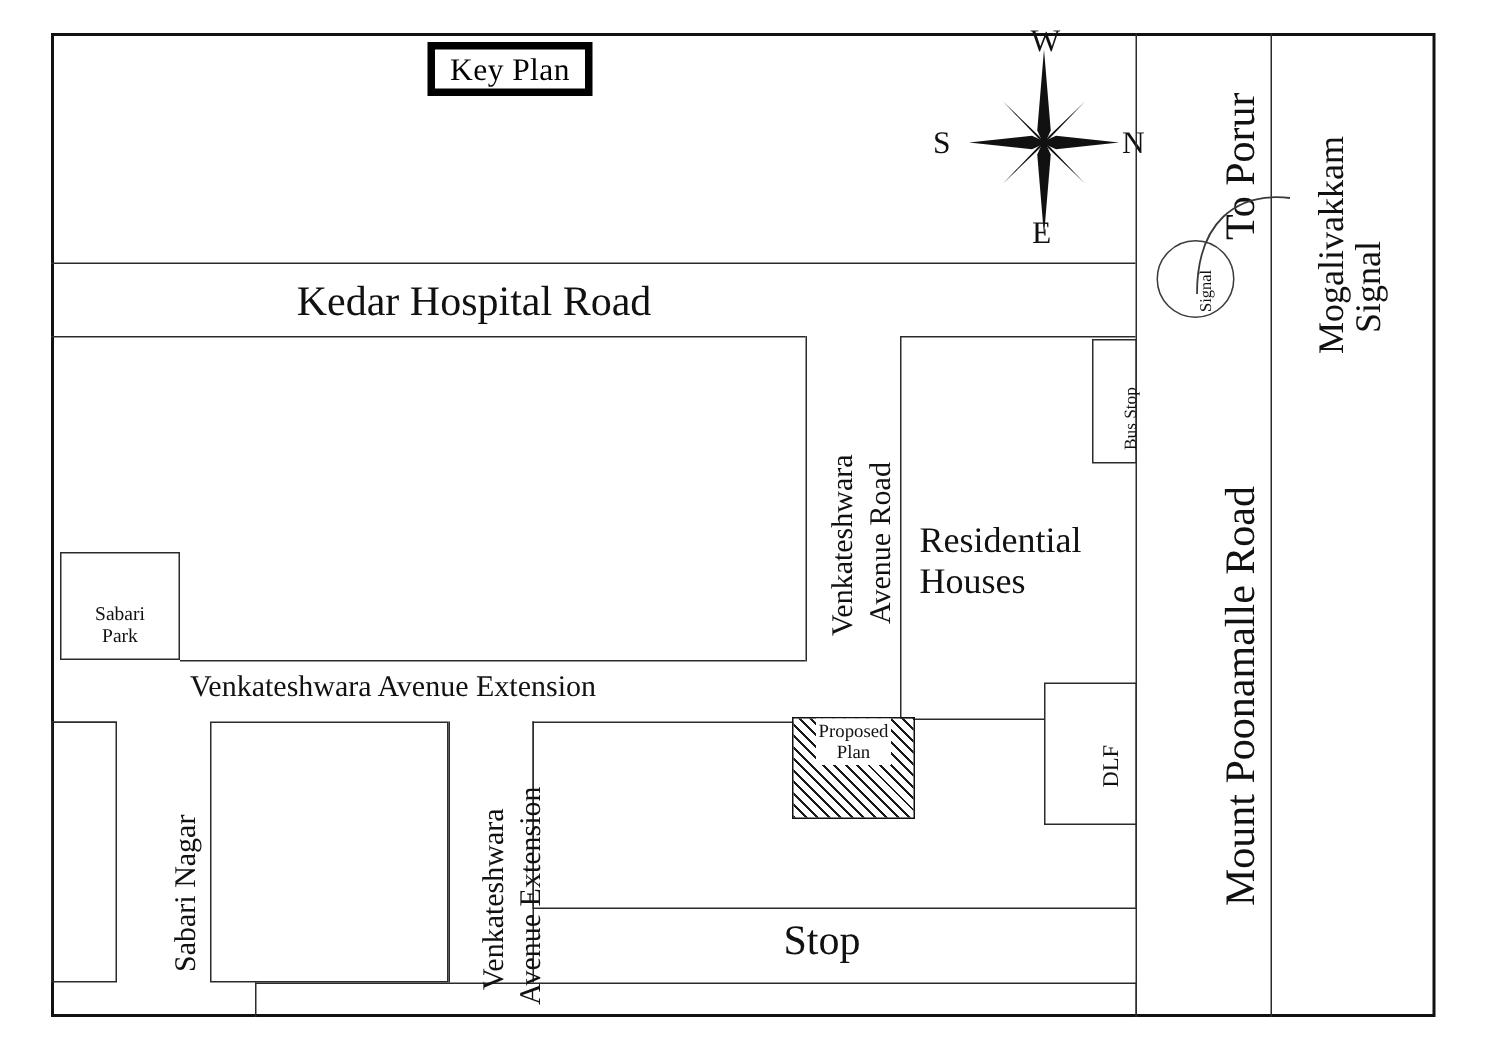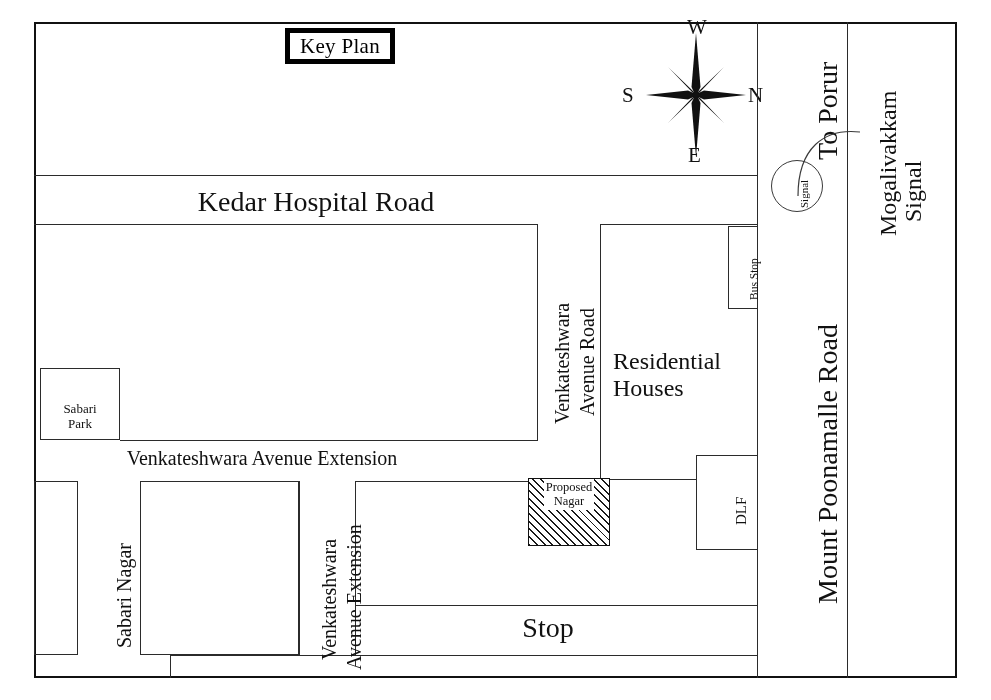--- a/index.html
+++ b/index.html
@@ -230,21 +230,21 @@
   <div class="label t-sm rot90" style="left:733px; top:525px;">DLF</div>
   <div class="vline" style="left:757px; top:550px; height:55px;"></div>
   <div class="hline" style="left:355px; top:605px; width:403px;"></div>
 
   <div class="hline" style="left:355px; top:481px; width:180px;"></div>
   <div class="vline" style="left:355px; top:481px; height:124px;"></div>
 
   <div id="proposed-site">
     <div id="proposed-site-label">
       <span>Proposed</span><br>
-      <span>Nagar</span>
+      <span>Plan</span>
     </div>
   </div>
 
   <div class="hline" style="left:170px; top:655px; width:588px;"></div>
   <div class="vline" style="left:170px; top:655px; height:23px;"></div>
   <div class="vline" style="left:757px; top:655px; height:23px;"></div>
   <div class="label t-xl ctr" style="left:548px; top:612px;">Stop</div>
 
   <div class="plot" style="left:34px; top:481px; width:44px; height:174px;"></div>
 

